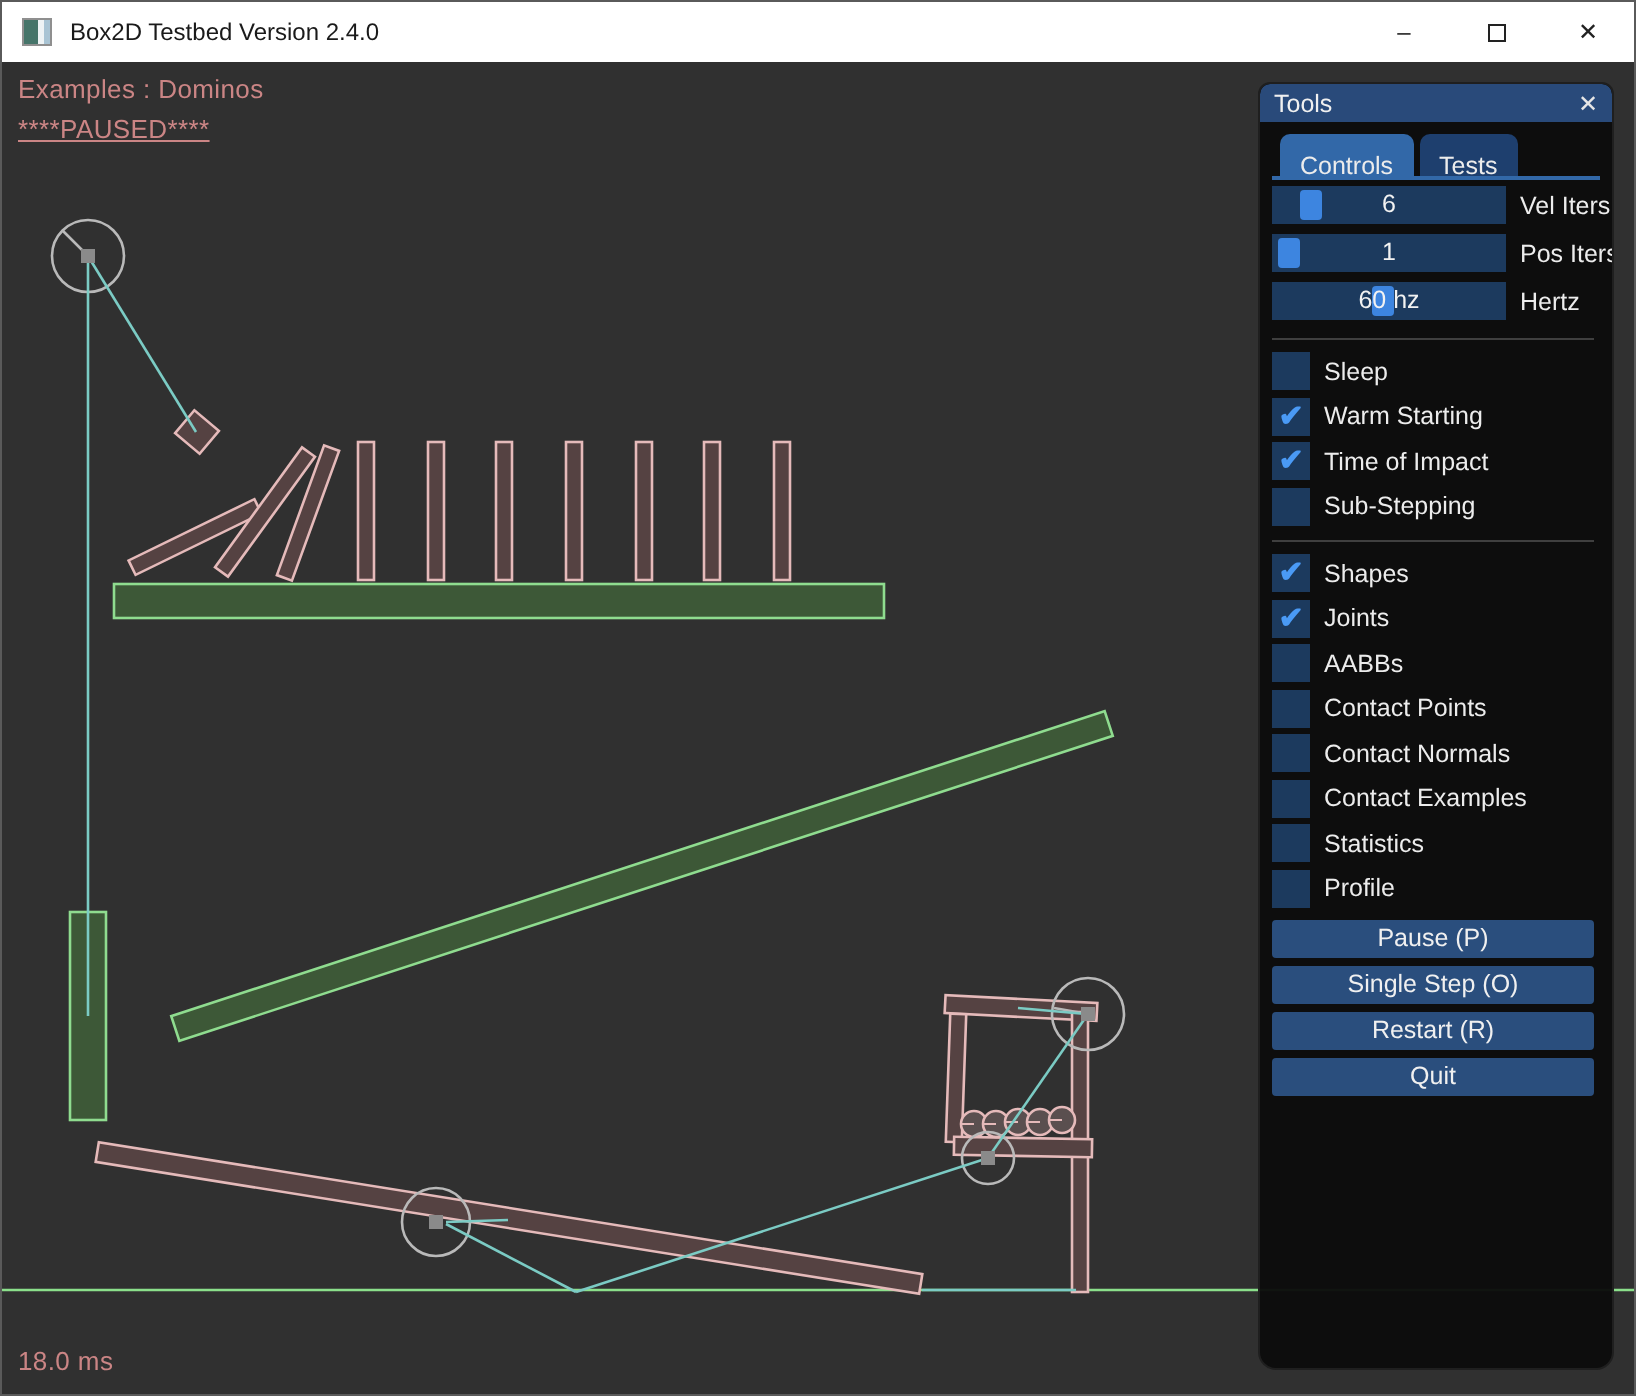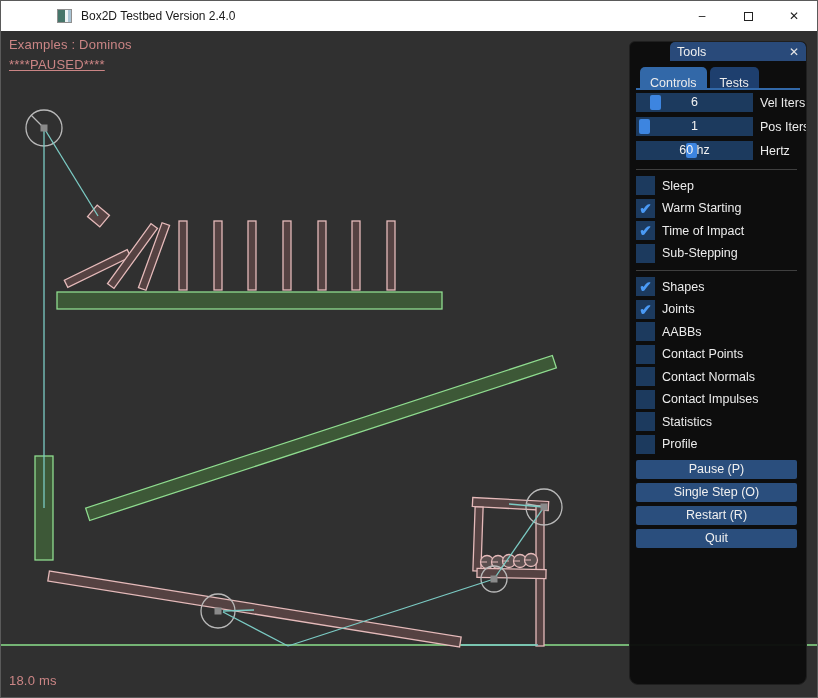--- a/index.html
+++ b/index.html
@@ -1,35 +1,35 @@
 <!DOCTYPE html>
 <html><head>
 <meta charset="utf-8">
 <style>
   html,body{margin:0;padding:0;background:#1a1a1a;}
   *{box-sizing:border-box;font-family:"Liberation Sans",sans-serif;}
   .window{position:relative;width:818px;height:698px;background:#303030;border:1px solid #5a5a5a;overflow:hidden;}
   
-  .titlebar{position:absolute;left:0;top:0;width:100%;height:30px;background:#ffffff;display:flex;align-items:center;padding-left:46px;}
+  .titlebar{position:absolute;left:0;top:0;width:100%;height:30px;background:#ffffff;display:flex;align-items:center;}
   .app-icon{width:15px;height:14px;margin-left:10px;border:1px solid #8f8f8f;background:linear-gradient(90deg,#46756a 0 55%,#eef3f5 55% 78%,#a9c4d4 78% 100%);}
   .title-text{margin-left:9px;font-size:12px;color:#1a1a1a;}
   .win-controls{margin-left:auto;display:flex;height:30px;}
   .win-btn{width:46px;height:30px;display:flex;align-items:center;justify-content:center;color:#222;font-size:12px;cursor:default;}
   .max-glyph{display:block;width:9px;height:9px;border:1px solid #222;}
   
   .client{position:absolute;left:0;top:30px;width:818px;height:588px;background:#303030;}
   #scene-svg{position:absolute;left:0;top:0;}
   .hud{position:absolute;left:8px;font-size:13px;color:#cb8585;letter-spacing:.2px;}
   .hud.example{top:6px;}
   .hud.paused{top:26px;text-decoration:underline;}
   .hud.mstime{top:642px;}
   
   .panel{position:absolute;left:628px;top:10px;width:178px;height:644px;background:rgba(11,11,11,0.96);
          border:1px solid #1f1f1f;border-radius:6px 6px 9px 9px;display:flex;flex-direction:column;overflow:hidden;}
-  .panel-title{height:19px;background:#294a7a;border-radius:5px 5px 0 0;display:flex;align-items:center;padding:0 7px;flex:none;margin-left:40px;}
+  .panel-title{height:19px;background:#294a7a;border-radius:5px 5px 0 0;display:flex;align-items:center;padding:0 7px;flex:none;}
   .panel-title .pt-label{font-size:12.5px;color:#f0f0f0;}
   .panel-title .pt-close{margin-left:auto;color:#e6e6e6;font-size:12px;line-height:1;cursor:default;}
   .tabrow{margin:6px 6px 0 6px;padding-left:4px;display:flex;align-items:flex-end;border-bottom:2px solid #3268a8;flex:none;}
   .tab{height:21px;line-height:21px;padding:6px 10px;font-size:12.5px;color:#ececec;background:#1e3f6e;border-radius:5px 5px 0 0;margin-right:3px;cursor:default;}
   .tab.active{background:#3268a8;}
   .panel-body{padding:3px 9px 0 6px;display:flex;flex-direction:column;flex:1;}
   .slider-row{display:flex;align-items:center;margin-bottom:5px;flex:none;}
   .slider-track{position:relative;width:117px;height:19px;background:#1c3a5e;flex:none;}
   .slider-grab{position:absolute;top:2px;width:11px;height:15px;background:#3d85e0;border-radius:2px;z-index:0;}
   .slider-value{position:absolute;left:0;top:0;width:100%;height:100%;text-align:center;line-height:19px;font-size:12.5px;color:#f2f2f2;z-index:1;}
@@ -215,21 +215,21 @@
         <div class="cb-row">
           <span class="cb-box"></span>
           <span class="cb-label">Contact Points</span>
         </div>
         <div class="cb-row">
           <span class="cb-box"></span>
           <span class="cb-label">Contact Normals</span>
         </div>
         <div class="cb-row">
           <span class="cb-box"></span>
-          <span class="cb-label">Contact Impulses</span>
+          <span class="cb-label">Contact Examples</span>
         </div>
         <div class="cb-row">
           <span class="cb-box"></span>
           <span class="cb-label">Statistics</span>
         </div>
         <div class="cb-row">
           <span class="cb-box"></span>
           <span class="cb-label">Profile</span>
         </div>
 

